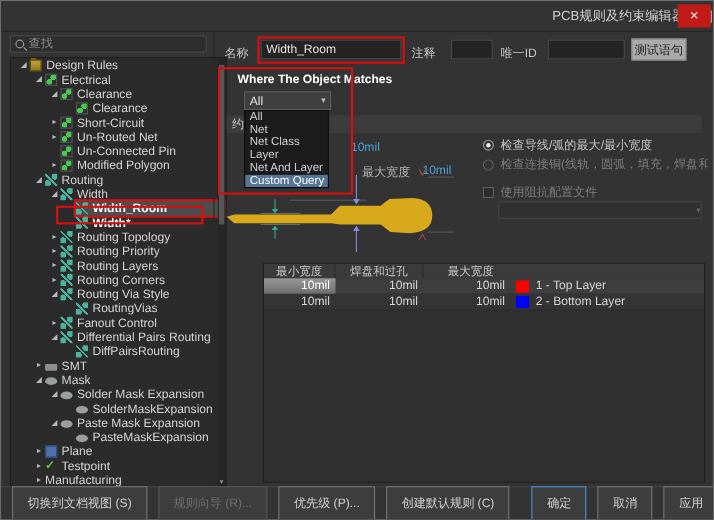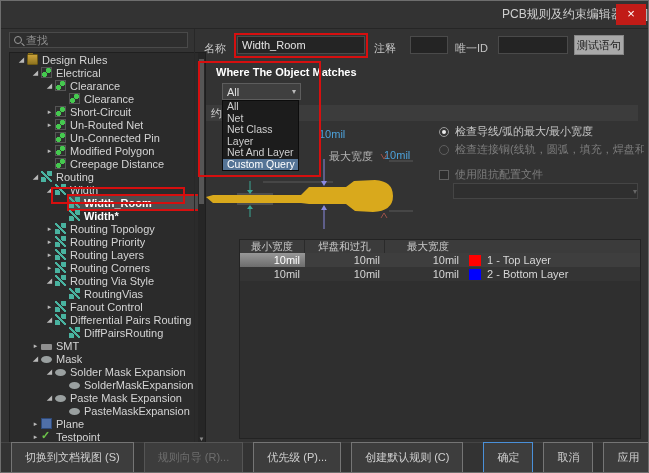--- a/index.html
+++ b/index.html
@@ -168,27 +168,20 @@
           <span class="tlabel">Un-Connected Pin</span>
         </span>
       </div>
       <div class="tree-row" style="padding-left: 34px;">
         <span class="expander">▸</span>
         <span class="rowbody">
           <span class="ticon icon-rule"></span>
           <span class="tlabel">Modified Polygon</span>
         </span>
       </div>
-      <div class="tree-row" style="padding-left: 34px;">
-        <span class="expander"></span>
-        <span class="rowbody">
-          <span class="ticon icon-rule"></span>
-          <span class="tlabel">Creepage Distance</span>
-        </span>
-      </div>
       <div class="tree-row" style="padding-left: 20px;">
         <span class="expander">◢</span>
         <span class="rowbody">
           <span class="ticon icon-track"></span>
           <span class="tlabel">Routing</span>
         </span>
       </div>
       <div class="tree-row" style="padding-left: 34px;">
         <span class="expander">◢</span>
         <span class="rowbody">

